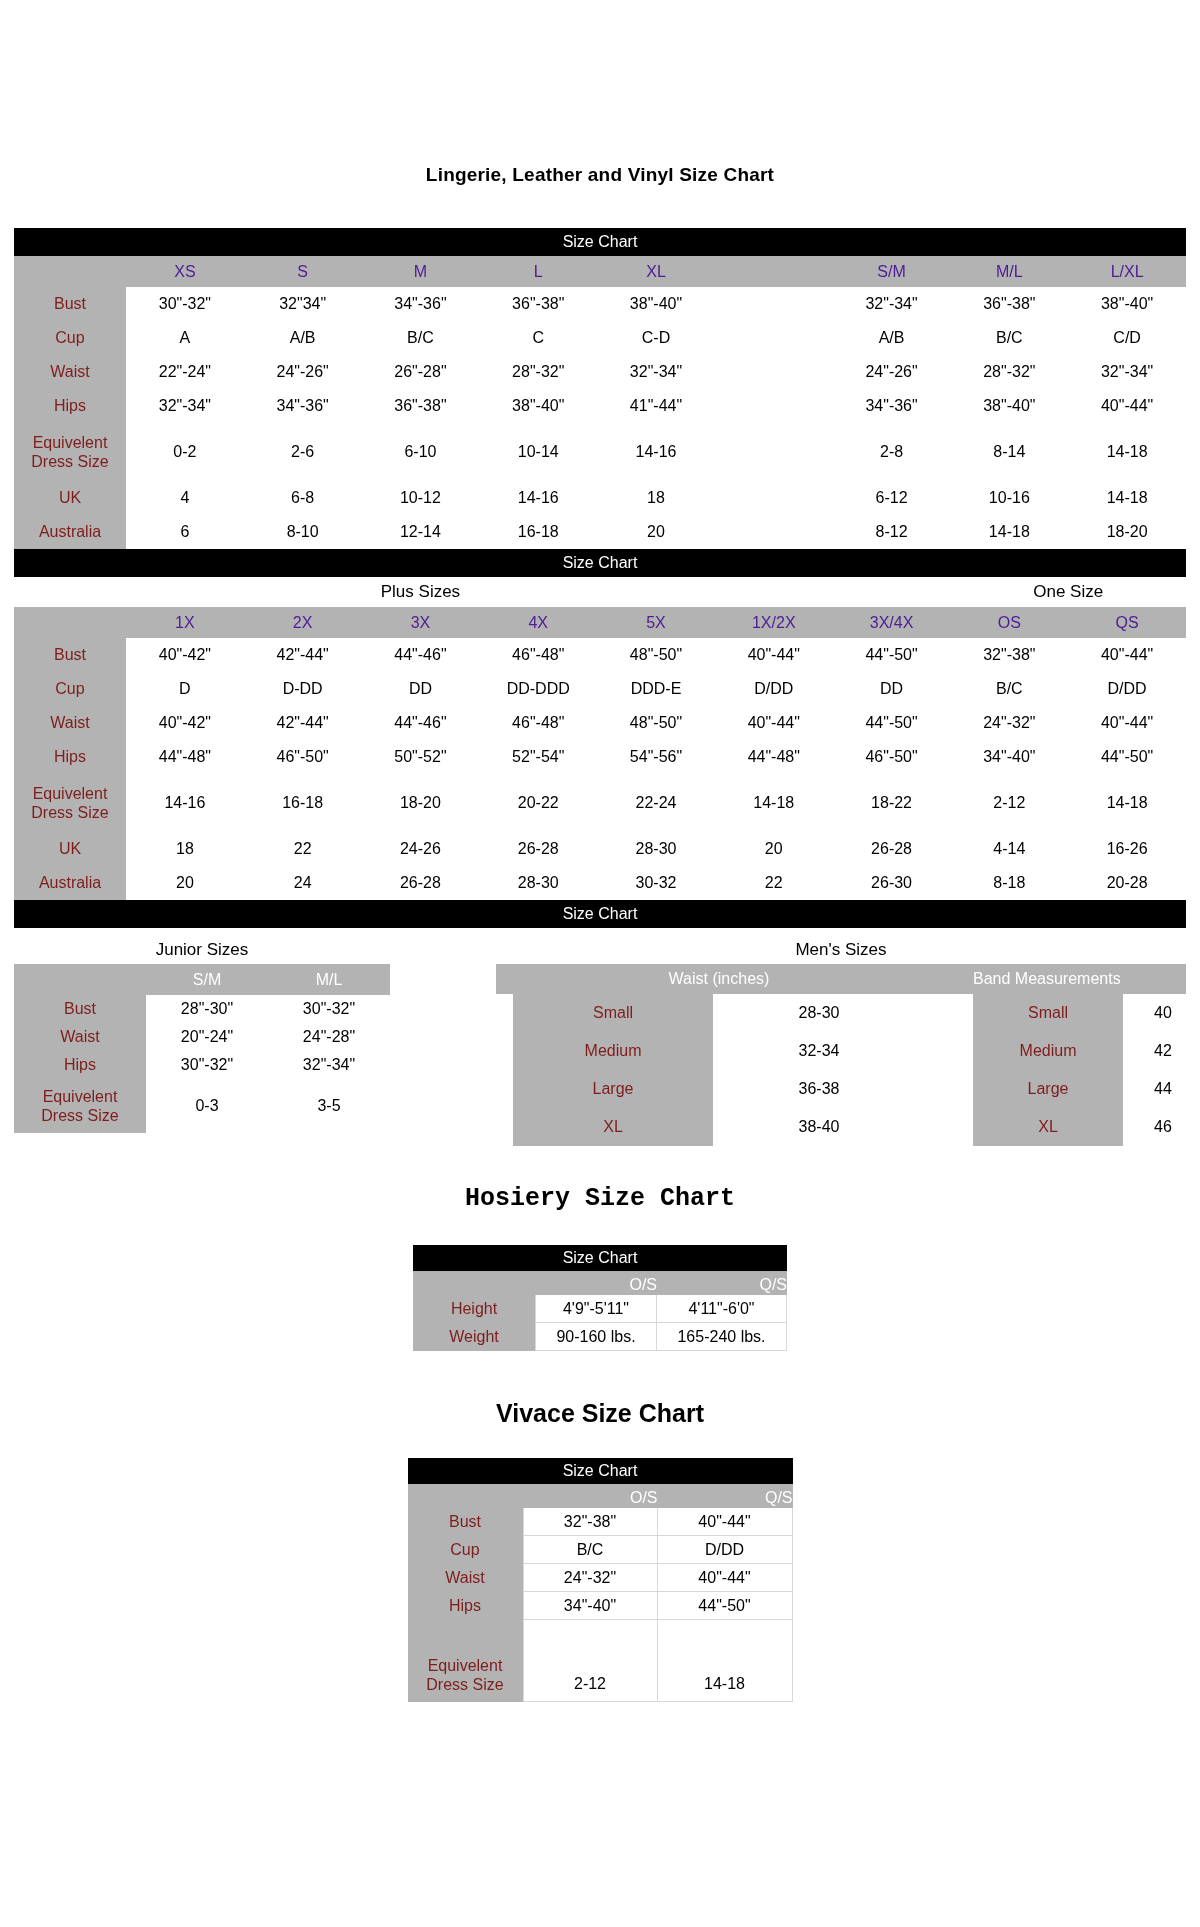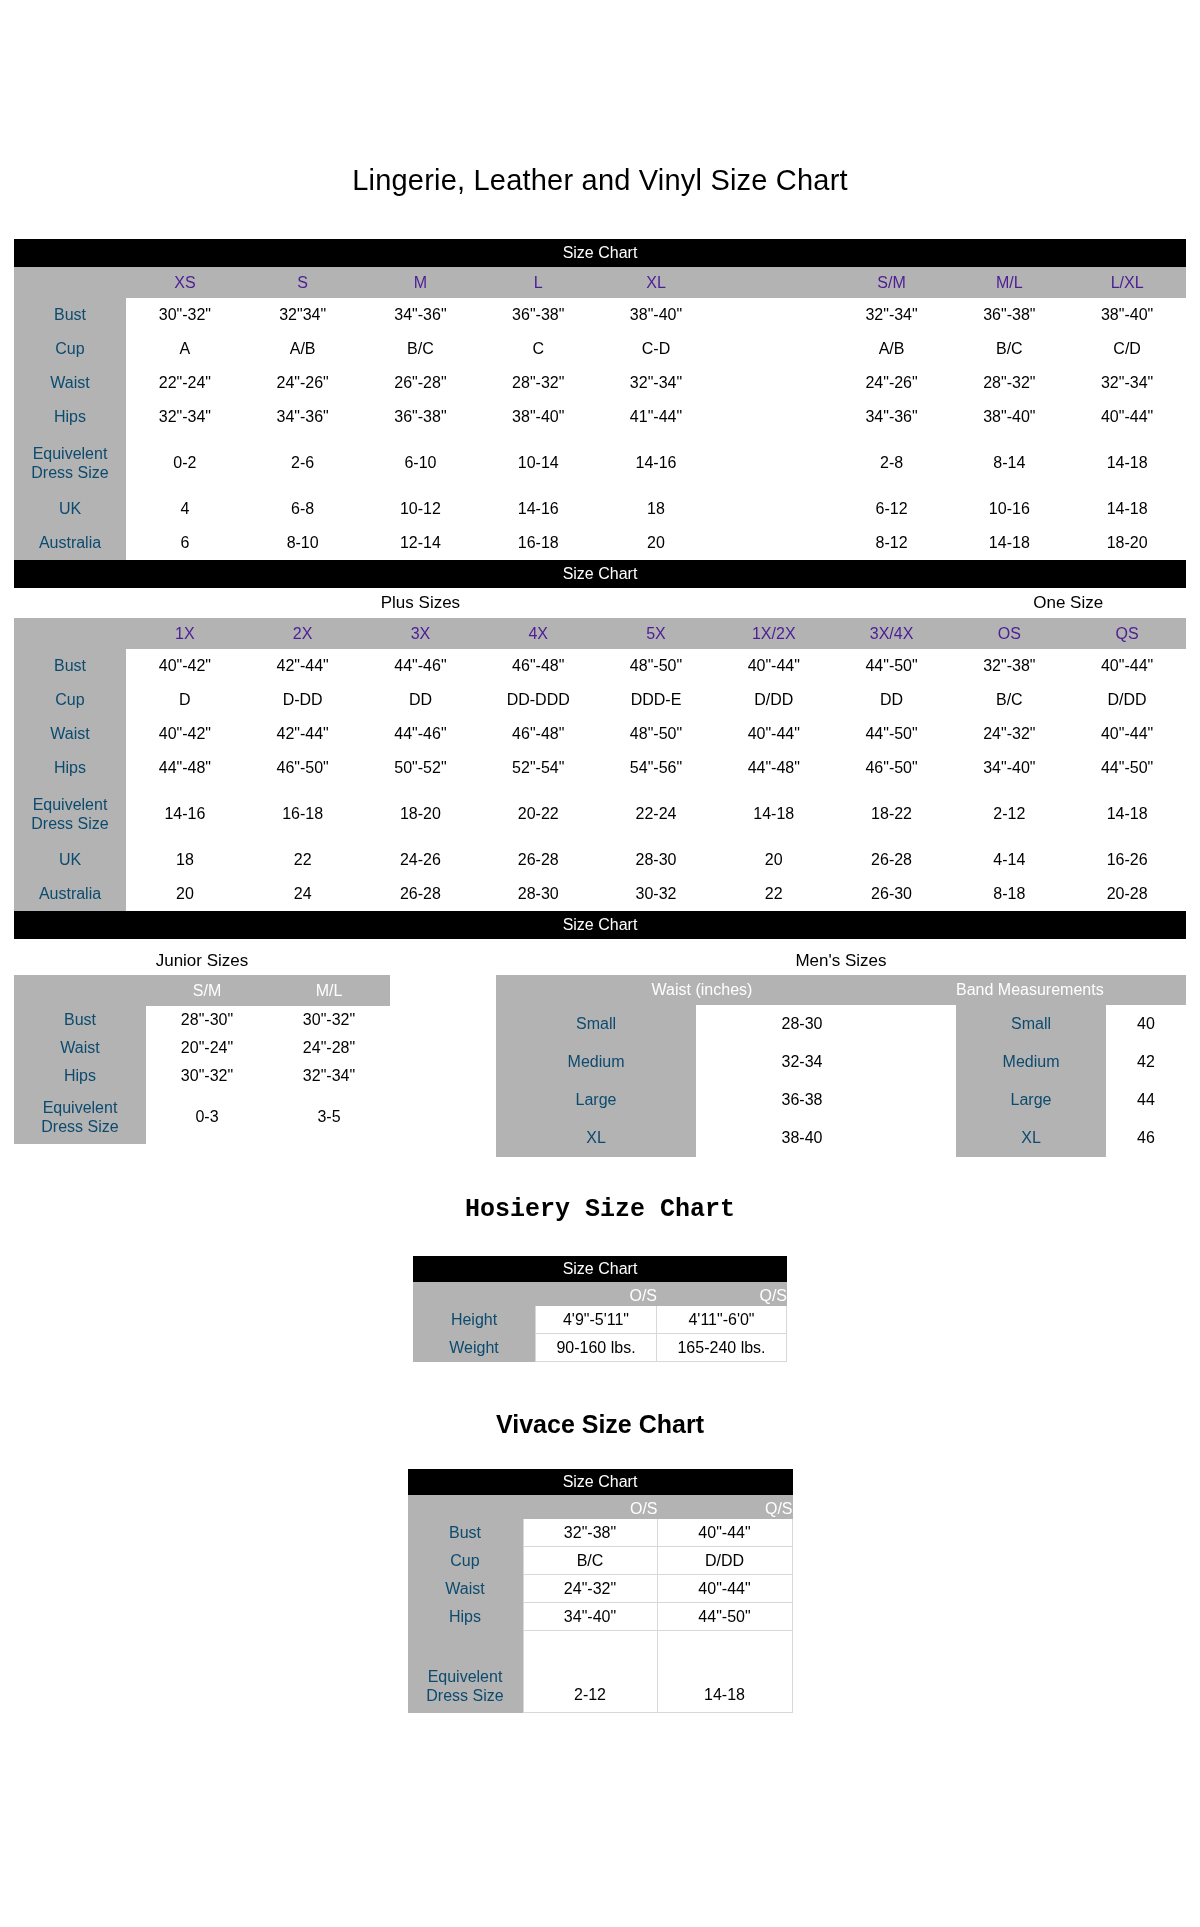--- a/index.html
+++ b/index.html
@@ -4,34 +4,34 @@
 <style>
   * { box-sizing: border-box; }
   html,body { margin:0; padding:0; background:#fff; }
   body {
     width:1200px; min-height:1927px;
     font-family:"Liberation Sans", sans-serif;
     color:#000;
   }
   .wrap { width:1172px; margin:0 auto; padding-top:164px; }
 
-  .page-title { font-size:29px; font-weight:400; text-align:center; margin:0 0 42px 0; letter-spacing:0.2px; }
+  .page-title { font-size:19px; font-weight:700; text-align:center; margin:0 0 42px 0; letter-spacing:0.2px; }
 
   .bar { height:28px; line-height:28px; background:#000; color:#fff; text-align:center; font-size:16px; }
   .subline { height:30px; line-height:30px; text-align:center; font-size:17px; }
 
   .rpt { display:contents; }
 
   
   .grid9 { display:grid; grid-template-columns:112px repeat(9, 1fr); }
   .bt-head { background:#b3b3b3; color:#4c1d95; }
   .bt-head .hcell { height:31px; line-height:31px; text-align:center; font-size:16px; }
   .bt-row { min-height:34px; }
   .rl {
-    background:#b3b3b3; color:#0c4a6e; display:flex; align-items:center; justify-content:center;
+    background:#b3b3b3; color:#7f1d1d; display:flex; align-items:center; justify-content:center;
     text-align:center; font-size:16px; padding:2px 6px; line-height:1.2;
   }
   .c { display:flex; align-items:center; justify-content:center; font-size:16px; background:#fff; }
   [data-repeat="regular.rows"] > div:nth-of-type(5),
   [data-repeat="plus.rows"] > div:nth-of-type(5) { min-height:58px; }
 
   .plusline { display:grid; grid-template-columns:112px repeat(9,1fr); height:30px; line-height:30px; font-size:17px; }
   .plusline .ps { grid-column:2/7; text-align:center; }
   .plusline .os { grid-column:9/11; text-align:center; }
 
@@ -41,21 +41,21 @@
   .jm-head .mh { width:690px; margin-left:auto; text-align:center; }
   .jm-body { display:flex; align-items:flex-start; }
   .junior { width:376px; }
   .jt-grid { display:grid; grid-template-columns:132px 122px 122px; }
   .jt-head { background:#b3b3b3; color:#fff; }
   .jt-head .hcell { height:31px; line-height:31px; text-align:center; font-size:16px; }
   .jt-row { min-height:28px; }
   [data-repeat="junior.rows"] > div:nth-of-type(4) { min-height:54px; }
 
   .mens { width:690px; margin-left:auto; }
-  .mens-grid { display:grid; grid-template-columns:200px 212px 48px 150px 80px; }
+  .mens-grid { display:grid; grid-template-columns:200px 212px 48px 150px 80px;padding-left:17px; }
   .mens-head { background:#b3b3b3; color:#fff; height:30px; line-height:30px; font-size:16px; }
   .mens-head .wh { grid-column:1/3; text-align:center; }
   .mens-head .bh { grid-column:4/6; }
   .mens-row { min-height:38px; }
 
   
   .sec-title { font-size:25px; font-weight:700; text-align:center; }
   .hosiery-title { margin:38px 0 32px 0;font-family:Liberation Mono, monospace; }
   .vivace-title { margin:48px 0 30px 0; }
   .smalltbl { margin:0 auto; }

